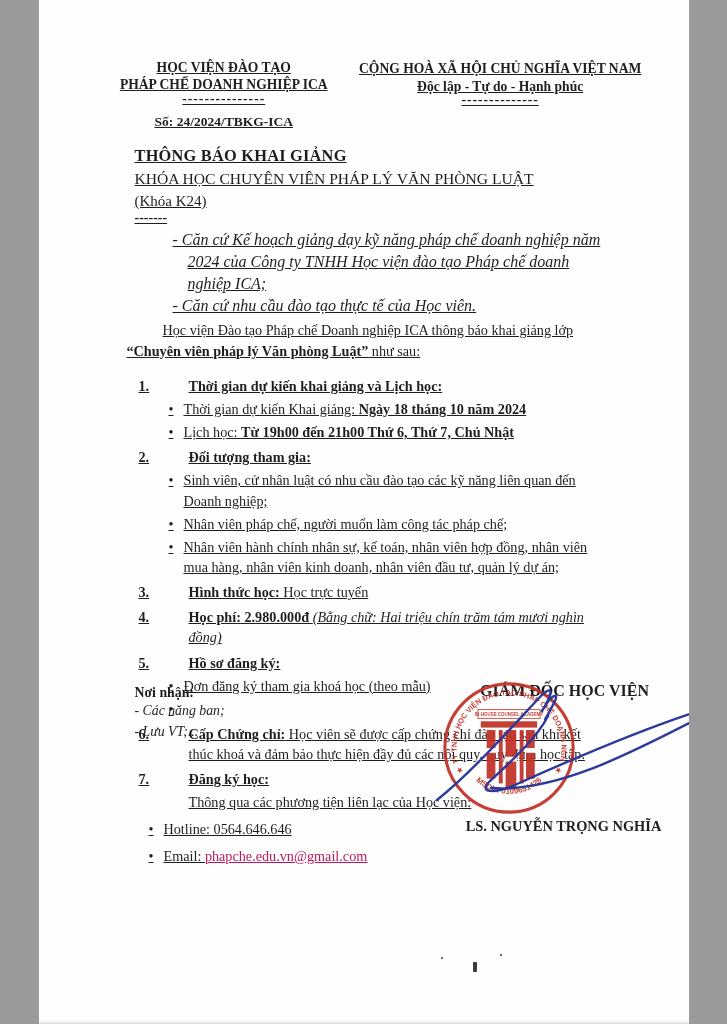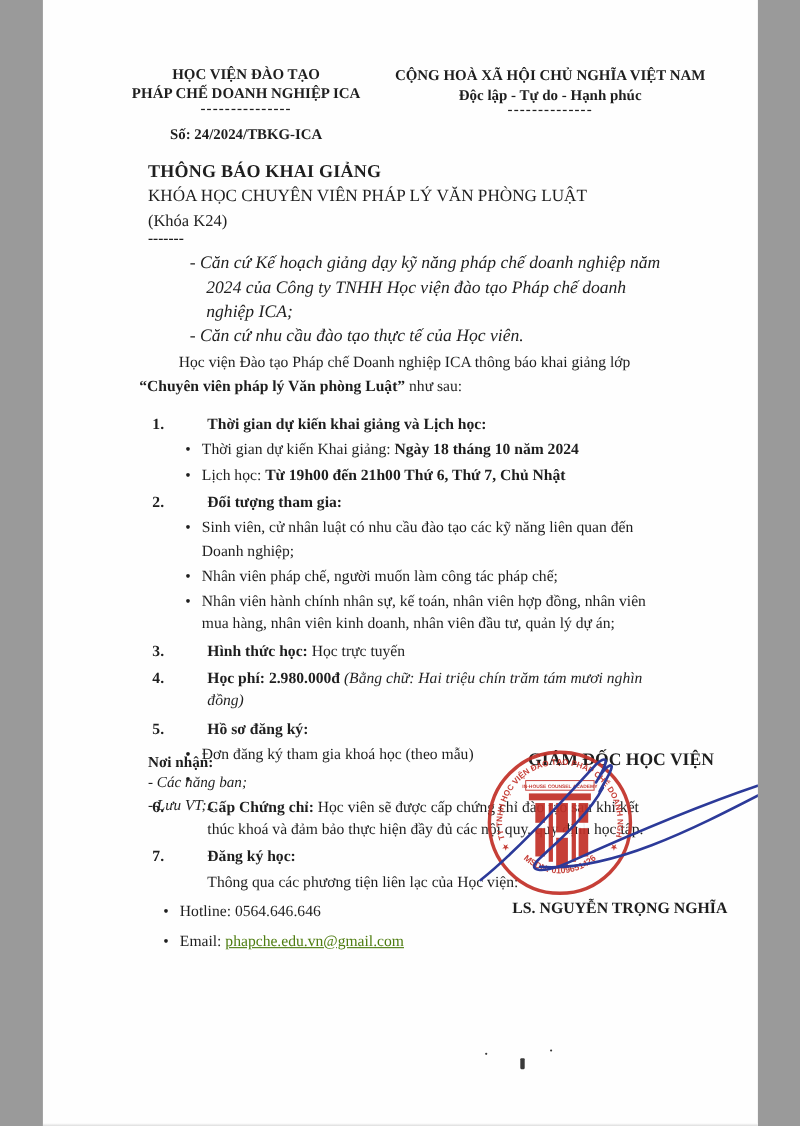--- a/index.html
+++ b/index.html
@@ -4,20 +4,21 @@
 <style>
   html,body{margin:0;padding:0;background:#9a9a9a;}
   .page{
     position:relative;
     width:650px;height:1024px;
     background:#fefefe;
     margin:0 auto;
     font-family:"Liberation Serif","DejaVu Serif",serif;
     color:#1e1e1e;
     overflow:hidden;
+    text-decoration:underline;
   }
   .content{padding:60px 82px 0 96px;font-size:14px;line-height:1.42;}
 
   
   .hdr{display:flex;justify-content:space-between;align-items:flex-start;margin-left:-30px;margin-right:-40px;}
   .hdr-left{flex:0 0 44%;text-align:center;font-weight:bold;font-size:13.6px;line-height:1.25;}
   .hdr-right{flex:0 0 54%;text-align:center;font-weight:bold;font-size:13.6px;line-height:1.3;}
   .hdr-sep{font-weight:bold;letter-spacing:1px;line-height:.8;}
   .doc-number{margin-top:9px;font-size:13.5px;}
   .date-line{text-align:right;font-style:italic;font-weight:bold;font-size:14.3px;margin-top:14px;margin-right:-40px;}
@@ -42,21 +43,21 @@
   .sec .num{flex:0 0 50px;font-weight:bold;}
   .sec .body{flex:1;}
   .sec .h{font-weight:bold;}
   .note-italic{font-style:italic;}
   .bullets-a{margin:2px 0 0 34px;}
   .bullet{display:flex;font-size:14.2px;line-height:1.42;margin-top:3px;}
   .bullet .mark{flex:0 0 15px;}
   .bullets-b{margin:4px 0 0 14px;}
   .bullets-b .bullet{margin-top:7px;}
   .indent-line{margin-left:54px;margin-top:2px;font-size:14.2px;}
-  .email-link{text-decoration:underline;color:#4d7c0f;}
+  .email-link{text-decoration:underline;color:#be185d;}
 
   
   .recipients{position:absolute;left:96px;top:685px;font-size:13.8px;}
   .recipients .r-title{font-weight:bold;}
   .recipients .r-item{font-style:italic;line-height:1.5;}
   .director-title{position:absolute;left:378px;top:682px;width:296px;text-align:center;font-weight:bold;font-size:16px;z-index:1;}
   .signer-name{position:absolute;left:380px;top:806px;width:290px;text-align:center;font-weight:bold;font-size:14.4px;z-index:4;margin-top:12px;}
   .stamp-wrap{position:absolute;left:402px;top:680px;width:136px;height:136px;z-index:2;opacity:.93;}
   .sig-wrap{position:absolute;left:388px;top:672px;width:322px;height:150px;z-index:3;}
 

